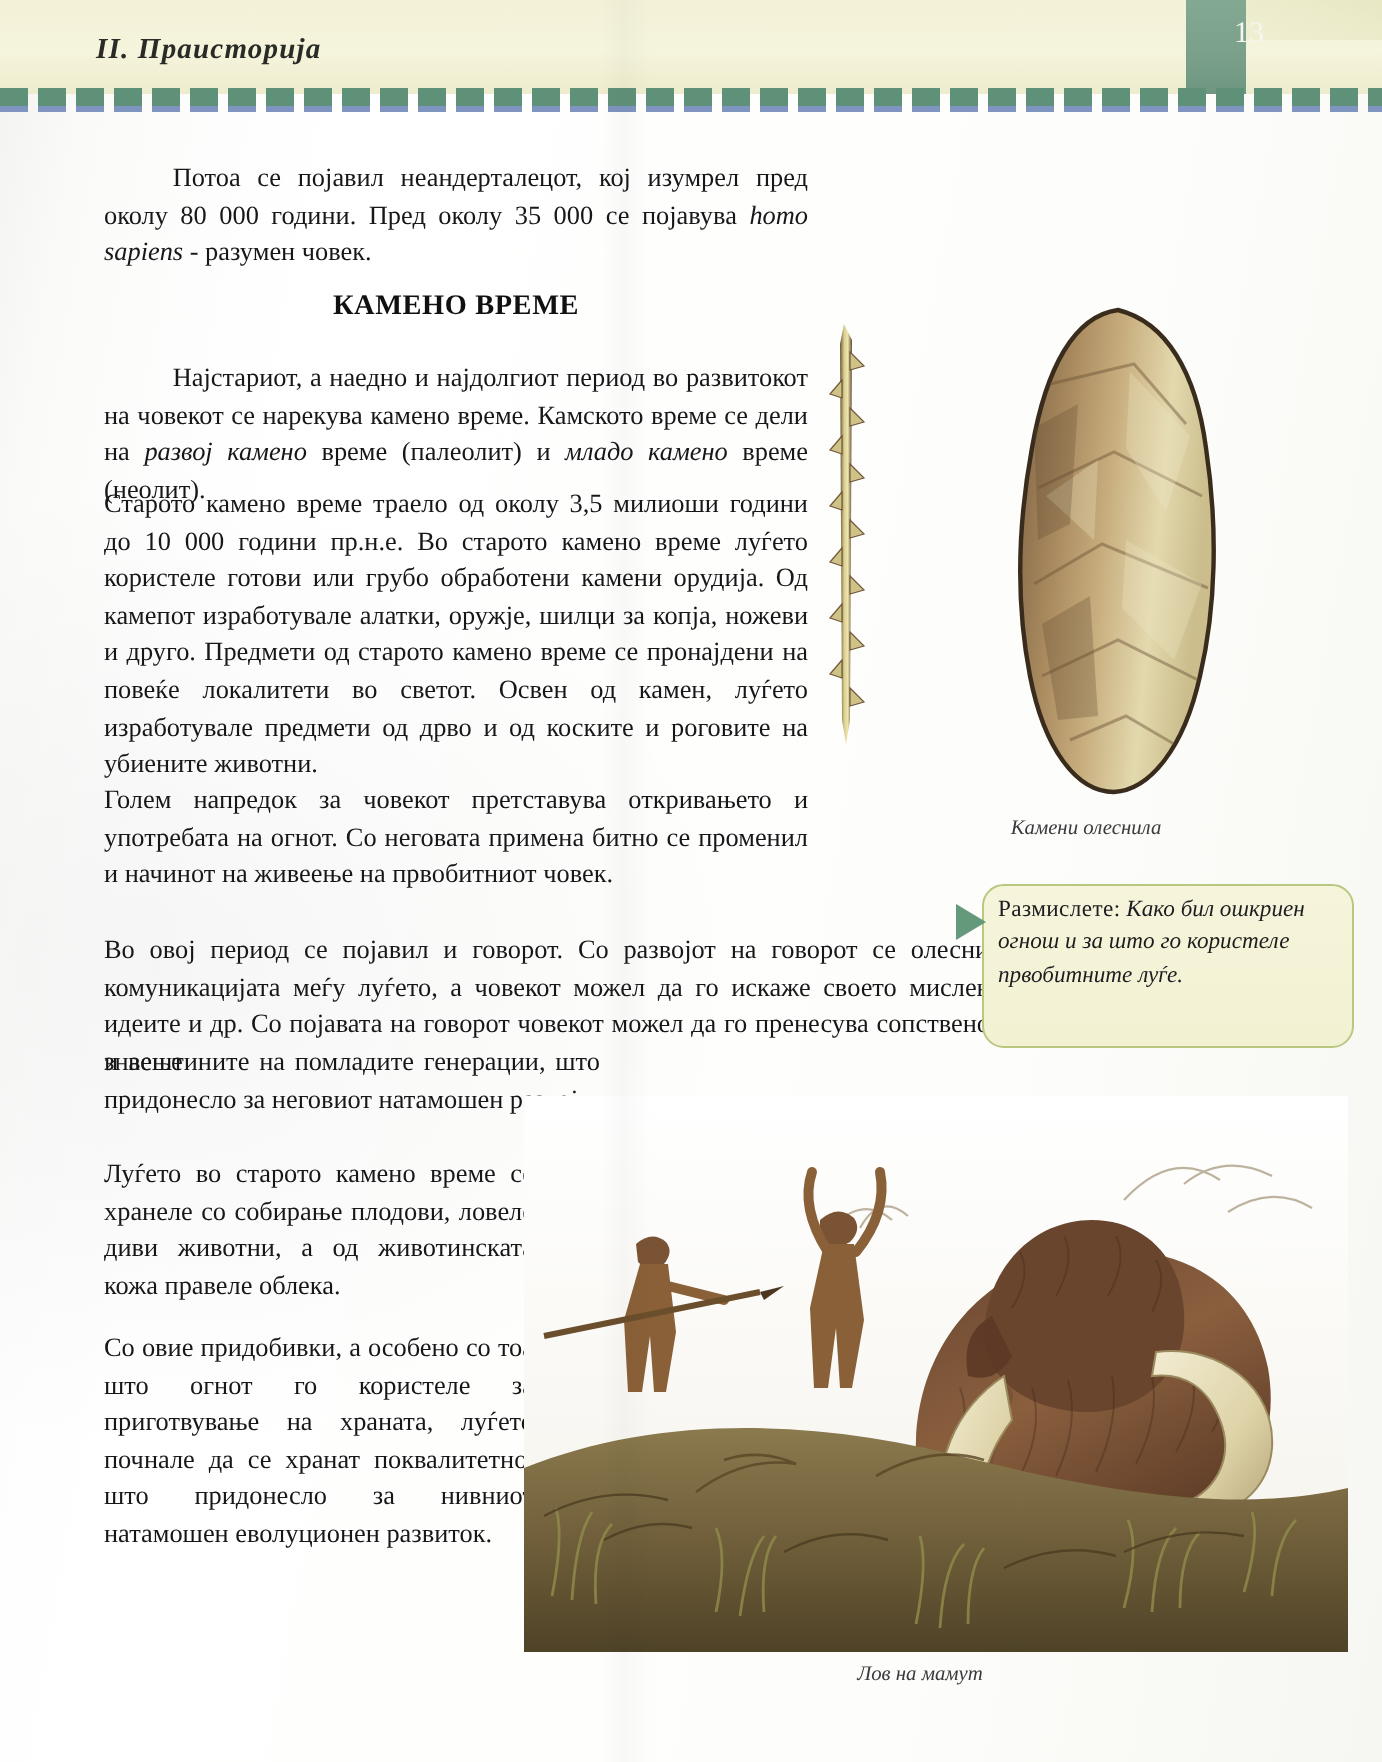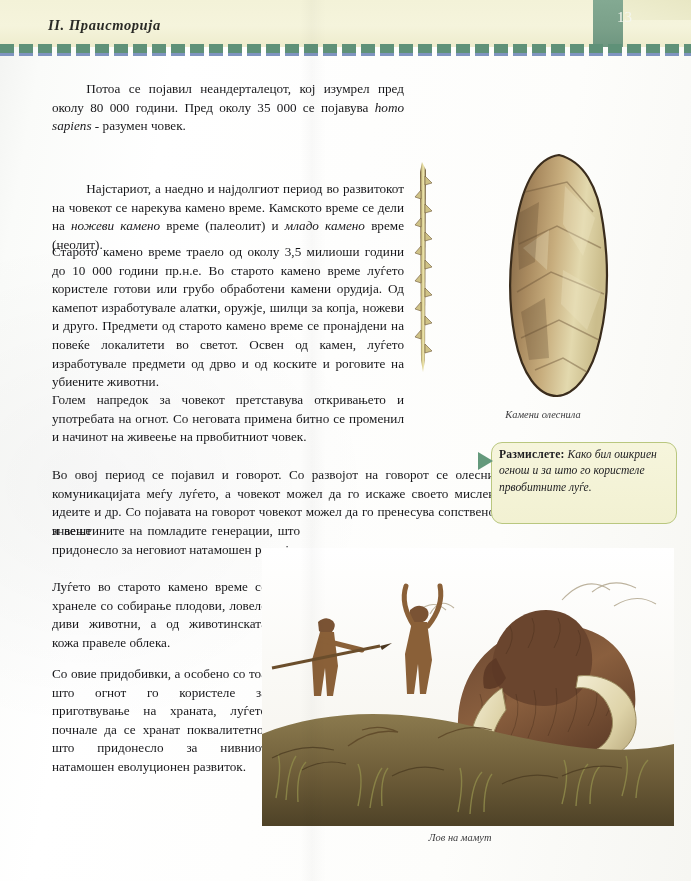--- a/index.html
+++ b/index.html
@@ -113,21 +113,21 @@
     border-top: 9px solid transparent;
     border-bottom: 9px solid transparent;
     border-left: 15px solid #64997c;
   }
   .think-text {
     position: absolute; left: 499px; top: 447px; width: 172px;
     font-size: 11.6px; line-height: 16.4px; color: #1d1d20;
     font-style: italic; text-align: left;
   }
   .think-text b {
-    font-style: normal; font-weight: 700; letter-spacing: .2px;
+    font-style: normal; font-weight: 400; letter-spacing: .2px;
   }
 
   
   .hunt {
     position: absolute; left: 262px; top: 548px; width: 412px; height: 278px;
   }
 
   .fold {
     position: absolute; left: 300px; top: 0; width: 26px; height: 881px;
     background: linear-gradient(90deg, rgba(0,0,0,0) 0%, rgba(0,0,0,0.022) 45%, rgba(0,0,0,0) 100%);
@@ -145,23 +145,24 @@
     <div class="num">13</div>
   </div>
   <div class="hdr-title">II.  Праисторија</div>
   <div class="dash-band"></div>
   <div class="dash-band-under"></div>
 
   <div class="col" id="para-intro">
     <p>Потоа се појавил неандерталецот, кој изумрел пред околу 80&nbsp;000 години. Пред околу 35&nbsp;000 се појавува <em class="it">homo sapiens</em> - разумен човек.</p>
   </div>
 
+  <div id="heading-stone">КАМЕНО ВРЕМЕ</div>
 
   <div class="col" id="para-a">
-    <p>Најстариот, а наедно и најдолгиот период во развитокот на човекот се нарекува камено време. Камското време се дели на <em class="it">ножеви камено</em> време (палеолит) и <em class="it">младо камено</em> време (неолит).</p>
+    <p>Најстариот, а наедно и најдолгиот период во развитокот на човекот се нарекува камено време. Камското време се дели на <em class="it">развој камено</em> време (палеолит) и <em class="it">младо камено</em> време (неолит).</p>
   </div>
 
   <div class="col" id="para-b">Старото камено време траело од околу 3,5 милиоши години до 10 000 години пр.н.е. Во старото камено време луѓето користеле готови или грубо обработени камени орудија. Од камепот изработувале алатки, оружје, шилци за копја, ножеви и друго. Предмети од старото камено време се пронајдени на повеќе локалитети во светот. Освен од камен, луѓето изработувале предмети од дрво и од коските и роговите на убиените животни.</div>
   <div class="col" id="para-c">Голем напредок за човекот претставува откривањето и употребата на огнот. Со неговата примена битно се променил и начинот на живеење на првобитниот човек.</div>
   <div class="col" id="para-d">Во овој период се појавил и говорот. Со развојот на говорот се олеснила комуникацијата меѓу луѓето, а човекот можел да го искаже своето мислење, идеите и др. Со појавата на говорот човекот можел да го пренесува сопственото знаење</div>
   <div class="col" id="para-e">
     <p class="noind">и вештините на помладите генерации, што придонесло за неговиот натамошен развој.</p>
   </div>
   <div class="col" id="para-f">Луѓето во старото камено време се хранеле со собирање плодови, ловеле диви животни, а од животинската кожа правеле облека.</div>
   <div class="col" id="para-g">Со овие придобивки, а особено со тоа што огнот го користеле за приготвување на храната, луѓето почнале да се хранат поквалитетно, што придонесло за нивниот натамошен еволуционен развиток.</div>

